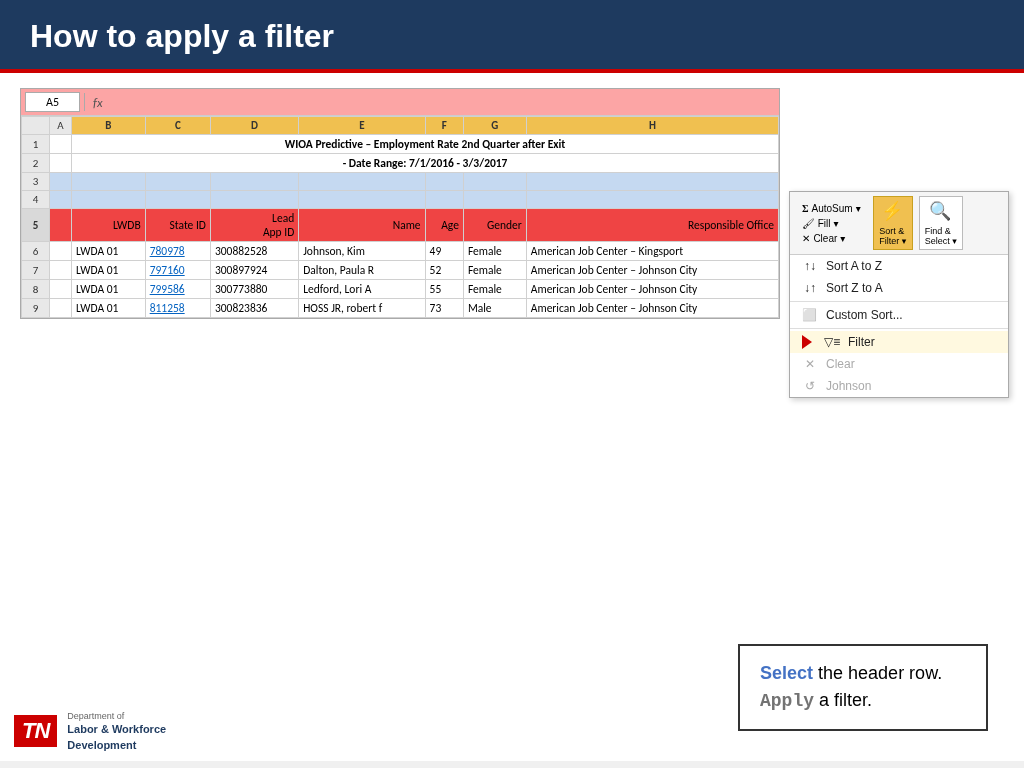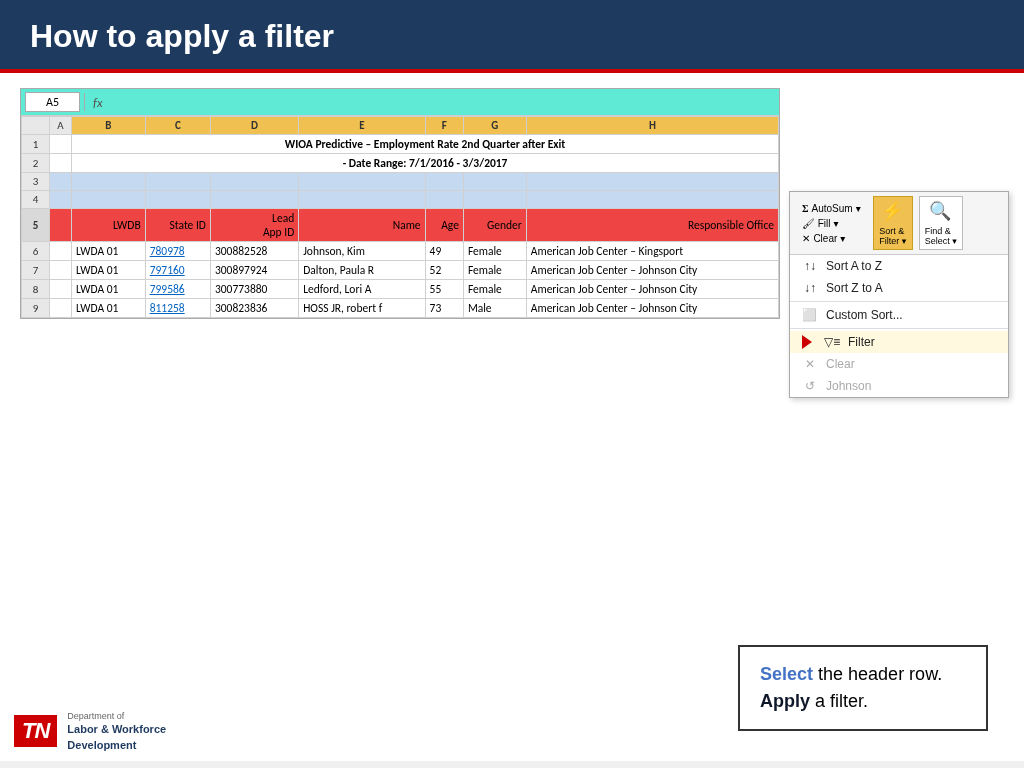--- a/index.html
+++ b/index.html
@@ -50,21 +50,21 @@
       background: white;
       font-family: 'Calibri', Arial, sans-serif;
       font-size: 12px;
     }
 
     
     .formula-bar {
       display: flex;
       align-items: center;
       border-bottom: 1px solid #ccc;
-      background: #5eead4;
+      background: #fca5a5;
       padding: 3px 4px;
       gap: 4px;
     }
     .cell-ref-box {
       border: 1px solid #aaa;
       padding: 2px 6px;
       width: 55px;
       font-size: 12px;
       background: white;
       text-align: center;
@@ -269,22 +269,23 @@
       padding: 14px 20px;
       font-size: 18px;
       line-height: 1.5;
       min-width: 250px;
     }
     .instruction-select {
       color: #4472c4;
       font-weight: bold;
     }
     .instruction-apply {
-      color: #0f172a;
-      font-weight: bold;
+      color: #737373;
+      font-weight: bold;
+      font-family: Liberation Mono, monospace;
     }
 
     
     .footer {
       position: absolute;
       bottom: 0;
       left: 0;
       display: flex;
       align-items: center;
       gap: 10px;

